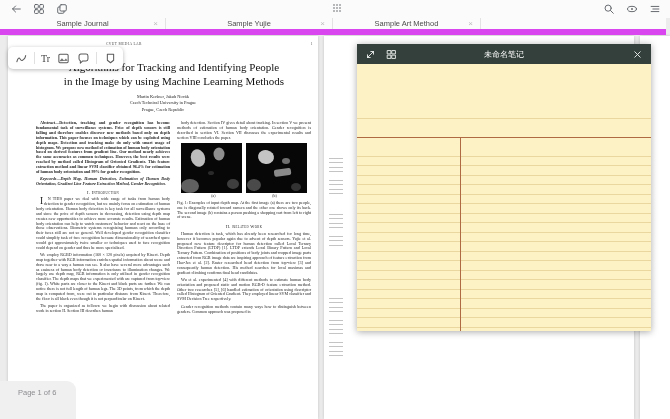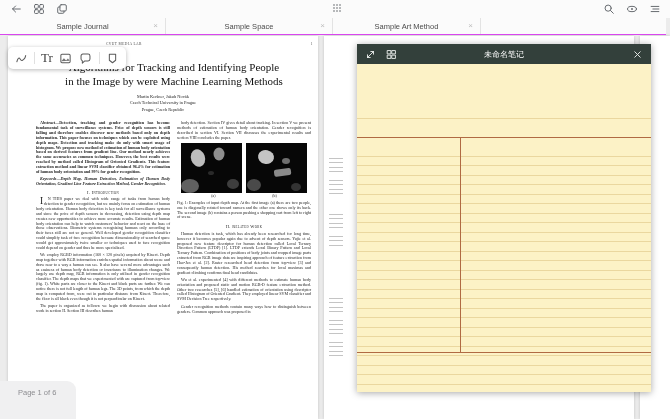--- a/index.html
+++ b/index.html
@@ -10,21 +10,21 @@
   .topbar{position:absolute;top:0;left:0;right:0;height:18px;background:#fbfbfb;
           display:flex;align-items:center;padding:0 9px;box-sizing:border-box;z-index:9}
   .icon{width:13px;height:13px;color:#5f6368;display:inline-flex;align-items:center;justify-content:center;flex:0 0 auto}
   .icon svg{width:12px;height:12px;stroke:currentColor;fill:none;stroke-width:1.1;stroke-linecap:round;stroke-linejoin:round}
   .tb-left{display:flex;gap:10px}
   .tb-center{position:absolute;left:330px}
   .tb-right{margin-left:auto;display:flex;gap:10px}
 
   
   .tabbar{position:absolute;top:18px;left:0;right:4px;height:17px;background:#fbfbfb;
-          border-bottom:1px solid #d946ef;display:flex;z-index:9;box-sizing:border-box}
+          border-bottom:6px solid #d946ef;display:flex;z-index:9;box-sizing:border-box}
   .tab{position:relative;display:flex;align-items:center;justify-content:center;
        border-right:1px solid #e3e3e3;font-size:7.5px;color:#4c4c4c;box-sizing:border-box}
   .t0{width:166px}.t1{width:167px}.t2{width:148px}
   .tab .x{position:absolute;right:7px;color:#bdbdbd;font-size:8px;line-height:1}
   .tab.active{color:#3d7ff5;flex:1;border-right:none}
   .tab.active::after{content:"";position:absolute;left:0;right:0;bottom:-1px;height:2px;background:#3d7ff5}
   .closer{position:absolute;right:30px;width:9px;height:9px;color:#3d7ff5}
   .closer svg{width:9px;height:9px;stroke:currentColor;fill:none;stroke-width:1}
   .ovf{position:absolute;right:4px;display:flex;align-items:center;gap:3px;color:#5f6368;font-size:7.5px}
   .ovf svg{width:6px;height:4px;stroke:#5f6368;fill:none;stroke-width:1.1;stroke-linecap:round}
@@ -59,24 +59,24 @@
   .caption{text-indent:0!important;margin-bottom:4px!important}
 
   
   .ftool{position:absolute;left:8px;top:47px;height:22px;background:#fff;border-radius:5px;
          box-shadow:0 1px 4px rgba(0,0,0,.28);display:flex;align-items:center;
          padding:0 6px;gap:6px;z-index:8}
   .ftool .sep{width:1px;height:12px;background:#e0e0e0}
   .ftool .icon{width:14px;height:14px;color:#5a5a5a}
   .ftool .icon svg{width:13px;height:13px}
   .pen-ic{color:#7fa3cf}
-  .tr-label{font-size:13px;color:#3f3f3f;font-family:Liberation Serif, serif}
-
-  
-  .panel{position:absolute;left:357px;top:44px;width:294px;height:348px;
+  .tr-label{font-size:10px;color:#3f3f3f;font-family:Liberation Serif, serif}
+
+  
+  .panel{position:absolute;left:357px;top:44px;width:294px;height:287px;
          box-shadow:0 1px 7px rgba(0,0,0,.35);z-index:7}
   .panel-h{position:relative;height:20px;background:#33403b;display:flex;align-items:center;
            padding:0 7px;gap:8px}
   .panel-h .icon{color:#e8ebe9;z-index:2}
   .panel-h .icon svg{width:11px;height:11px;stroke-width:1.2}
   .panel-title{position:absolute;left:0;right:0;text-align:center;color:#ffffff;font-size:8px;
                font-family:"DejaVu Sans",sans-serif}
   .panel-close{margin-left:auto}
   .pad{position:absolute;top:20px;left:0;right:0;bottom:0;background:#fcf2c6;overflow:hidden}
   .ruled{position:absolute;left:0;right:0;top:54px;bottom:0;
@@ -152,37 +152,37 @@
       </span>
   </div>
 </div>
 
 <div class="tabbar">
   <div class="tab t0">
     <span>Sample Journal</span>
     <span class="x">×</span>
   </div>
   <div class="tab t1">
-    <span>Sample Space</span>
+    <span>Sample Yujie</span>
     <span class="x">×</span>
   </div>
   <div class="tab t2">
     <span>Sample Art Method</span>
     <span class="x">×</span>
   </div>
 </div>
 
 <div class="page p1">
   <div class="runhead">
     <span class="rh">CVUT MEDIA LAB</span>
     <span class="pn">1</span>
   </div>
   <div class="title">
     <div>Algorithms for Tracking and Identifying People</div>
-    <div>in the Image by were Machine Learning Methods</div>
+    <div>in the Image by using Machine Learning Methods</div>
   </div>
   <div class="authors">
     <div>Martin Keršner, Jakub Novák</div>
     <div>Czech Technical University in Prague</div>
     <div>Prague, Czech Republic</div>
   </div>
   <div class="cols">
     <div class="col">
       <p class="abs">Abstract—Detection, tracking and gender recognition has become fundamental task of surveillance systems. Price of depth sensors is still falling and therefore enables discover new methods based only on depth information. This paper focuses on techniques which can be exploited using depth maps. Detection and tracking make do only with smart usage of histogram. We propose new method of estimation of human body orientation based on derived features from gradient line. Our method nearly achieves the same accuracies as common techniques. However, the best results were reached by method called Histogram of Oriented Gradients. This feature extraction method and linear SVM classifier obtained 96.4% for estimation of human body orientation and 99% for gender recognition.</p>
       <p class="kw">Keywords—Depth Map, Human Detection, Estimation of Human Body Orientation, Gradient Line Feature Extraction Method, Gender Recognition.</p>

